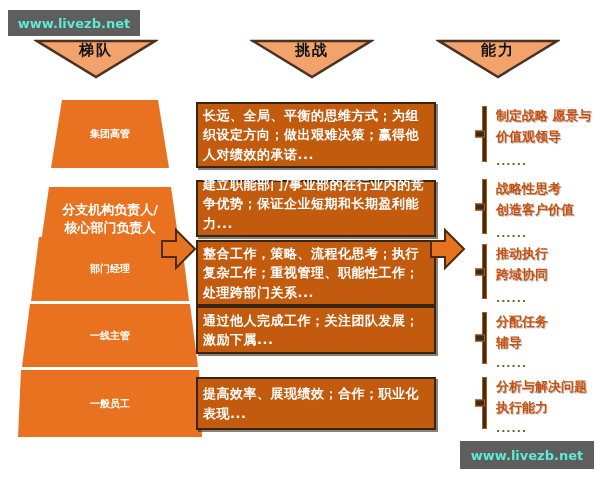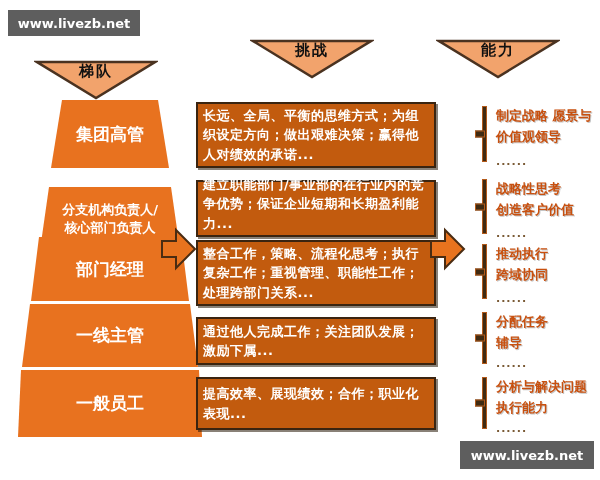--- a/index.html
+++ b/index.html
@@ -17,42 +17,42 @@
     position:relative;
     width:600px;height:480px;
     background:#ffffff;
     font-family:"DejaVu Sans","Liberation Sans",sans-serif;
     overflow:hidden;
   }
   .abs{position:absolute;}
   
   .wm{
     background:var(--wm);
-    color:#ffffff;
+    color:#5eead4;
     font-weight:bold;
     font-size:13px;
     display:flex;align-items:center;justify-content:center;
   }
   .wm-top{left:8px;top:10px;width:132px;height:26px;}
   .wm-bottom{left:460px;top:441px;width:134px;height:28px;}
   
   .tri-wrap{width:124px;height:42px;}
   .tri-label{
     position:absolute;left:0;top:3px;width:100%;
     text-align:center;
     font-size:15px;font-weight:bold;color:#111;
     letter-spacing:2px;
   }
   
   .pyramid{left:18px;top:100px;width:184px;height:337px;}
   .tier{
     position:absolute;left:0;width:184px;
     background:var(--pyramid);
     display:flex;align-items:center;justify-content:center;
-    color:#fff;font-weight:bold;font-size:17px;
+    color:#fff;font-weight:bold;font-size:10px;
     text-align:center;white-space:pre-line;line-height:1.35;
     filter:drop-shadow(2px 2px 1px rgba(0,0,0,0.45));
   }
   .tier-1{top:0;height:68px;clip-path:polygon(44px 0,140px 0,151px 68px,33px 68px);}
   .tier-2{top:71px;height:63px;clip-path:polygon(31px 0,153px 0,162px 63px,22px 63px);font-size:13px;margin-top:16px;}
   .tier-3{top:137px;height:64px;clip-path:polygon(21px 0,163px 0,171px 64px,13px 64px);}
   .tier-4{top:204px;height:63px;clip-path:polygon(12px 0,172px 0,180px 63px,4px 63px);}
   .tier-5{top:270px;height:67px;clip-path:polygon(3px 0,181px 0,184px 67px,0px 67px);}
   
   .chal{
@@ -61,21 +61,21 @@
     border:2px solid var(--outline);
     box-shadow:2px 2px 0 rgba(40,25,8,0.55);
     color:#ffffff;font-weight:bold;font-size:13px;
     line-height:1.5;letter-spacing:0.5px;
     padding:2px 5px;
     display:flex;align-items:center;
   }
   .chal-1{top:102px;height:66px;}
   .chal-2{top:180px;height:57px;align-items:flex-end;}
   .chal-3{top:240px;height:66px;}
-  .chal-4{top:317px;height:48px;}
+  .chal-4{top:306px;height:48px;}
   .chal-5{top:377px;height:53px;}
   
   .cap{left:482px;width:138px;}
   .cap-1{top:106px;height:62px;}
   .cap-2{top:179px;height:61px;}
   .cap-3{top:244px;height:61px;padding-left:24px;}
   .cap-4{top:312px;height:58px;}
   .cap-5{top:377px;height:58px;}
   .bracket{
     position:absolute;left:0;top:0;bottom:6px;width:5px;
@@ -101,21 +101,21 @@
     color:#7A5A35;font-weight:bold;font-size:11px;letter-spacing:1px;
   }
   svg{display:block;}
 </style>
 </head>
 <body>
 
 <div class="abs wm wm-top">www.livezb.net</div>
 <div class="abs wm wm-bottom">www.livezb.net</div>
 
-<div class="abs tri-wrap" style="left:34px;top:38px;margin-top:21px;">
+<div class="abs tri-wrap" style="left:34px;top:38px;">
   <svg width="124" height="42" viewBox="0 0 124 42">
     <polygon points="3,3 121,3 62,39" fill="#F2A36C" stroke="#4A3220" stroke-width="2.5"></polygon>
   </svg>
   <div class="tri-label">梯队</div>
 </div>
 <div class="abs tri-wrap" style="left:250px;top:38px;">
   <svg width="124" height="42" viewBox="0 0 124 42">
     <polygon points="3,3 121,3 62,39" fill="#F2A36C" stroke="#4A3220" stroke-width="2.5"></polygon>
   </svg>
   <div class="tri-label">挑战</div>

